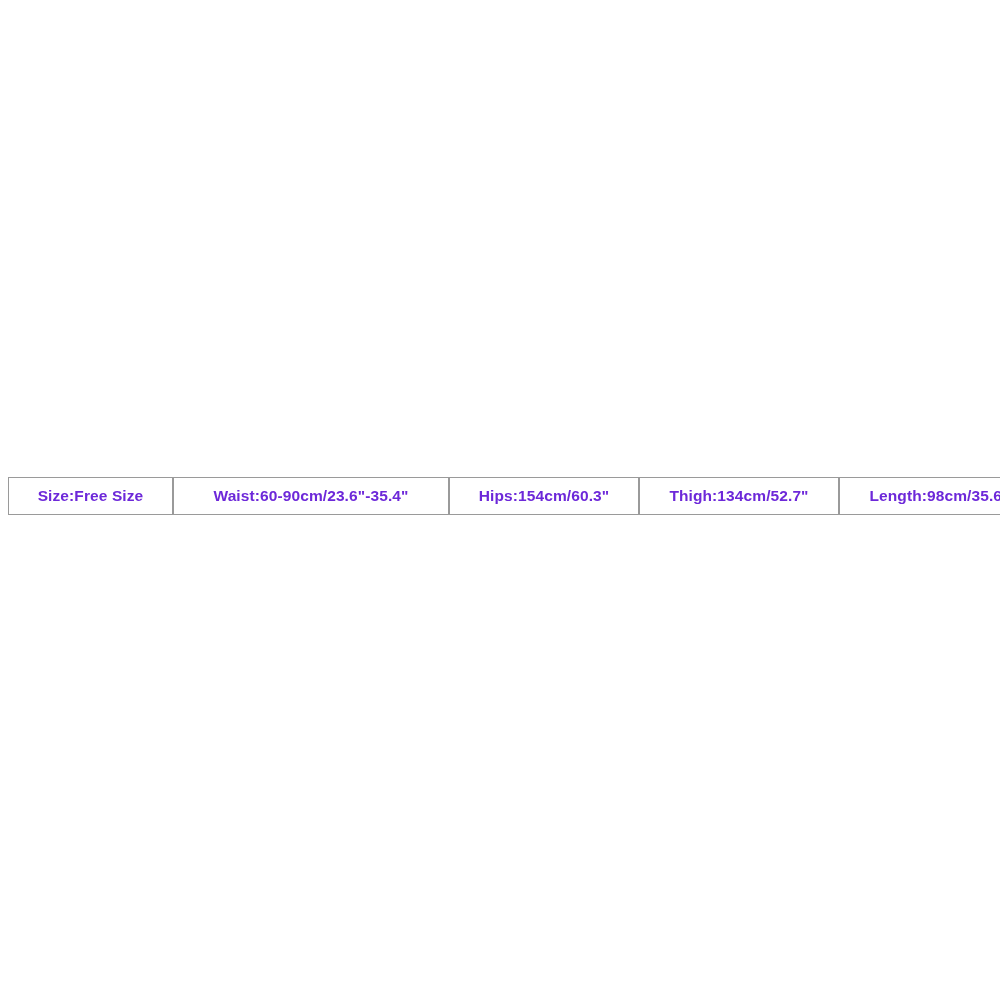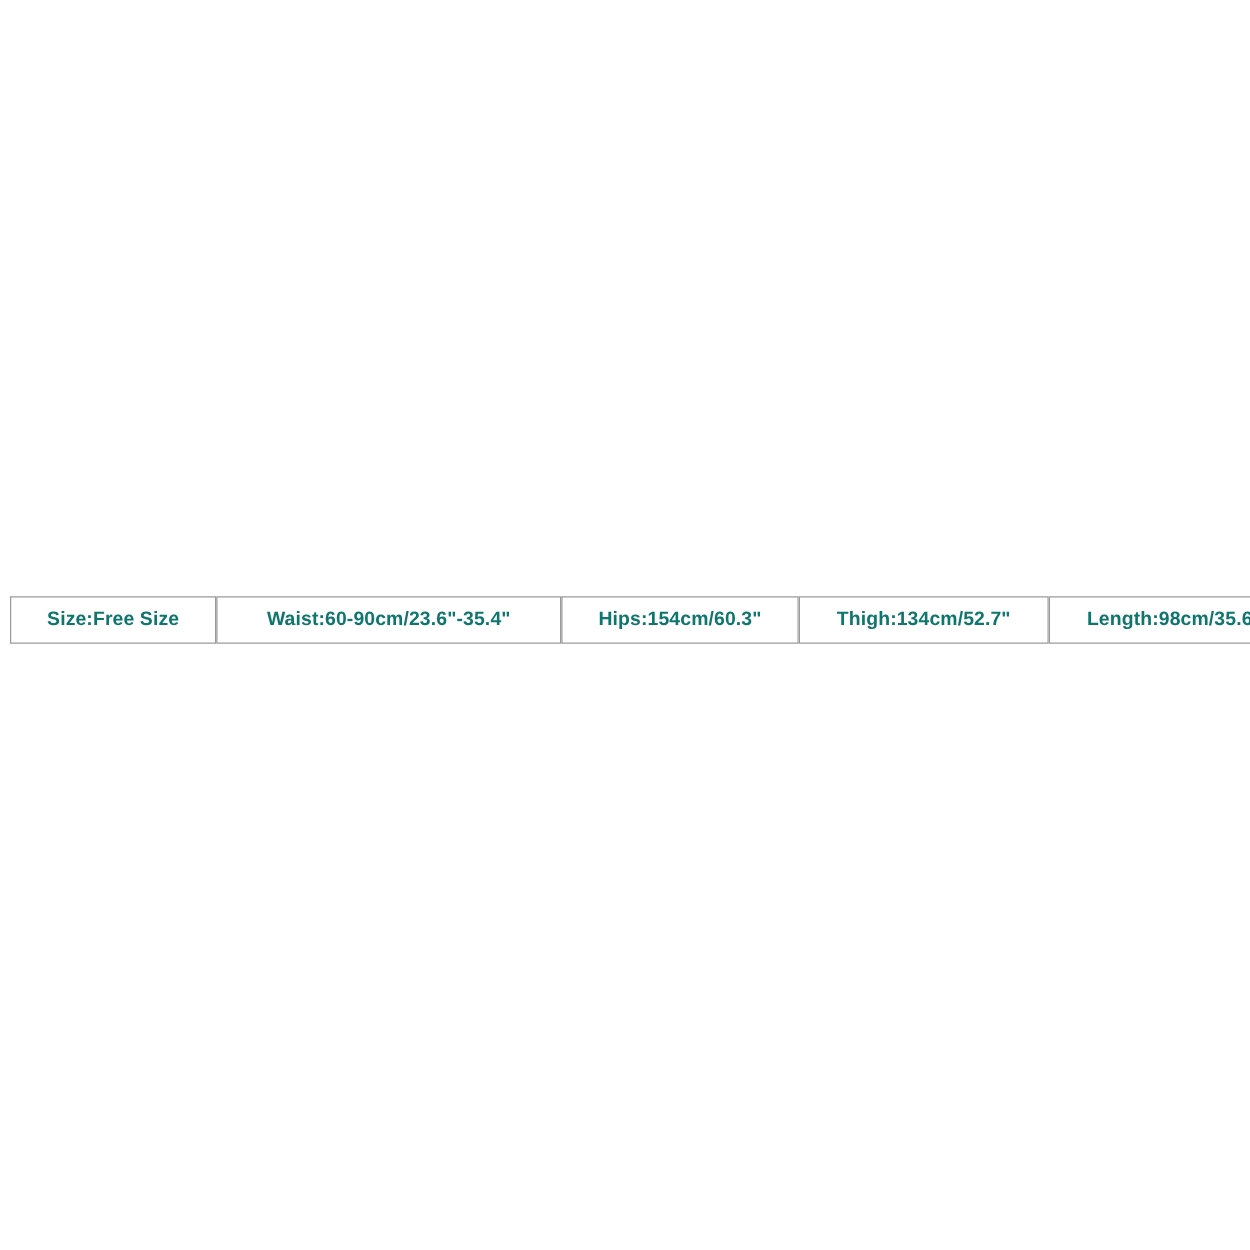--- a/index.html
+++ b/index.html
@@ -33,21 +33,21 @@
     border-spacing: 0;
     table-layout: fixed;
   }
 
   table.size-chart td {
     border: 1px solid #9a9a9a;
     background: #ffffff;
     text-align: center;
     vertical-align: middle;
     padding: 0 4px;
-    color: #0f766e;
+    color: #6d28d9;
     font-family: "Liberation Sans", sans-serif;
     font-weight: bold;
     font-size: 15.5px;
     line-height: 36px;
     letter-spacing: 0.1px;
     white-space: nowrap;
     overflow: hidden;
   }
 
   

